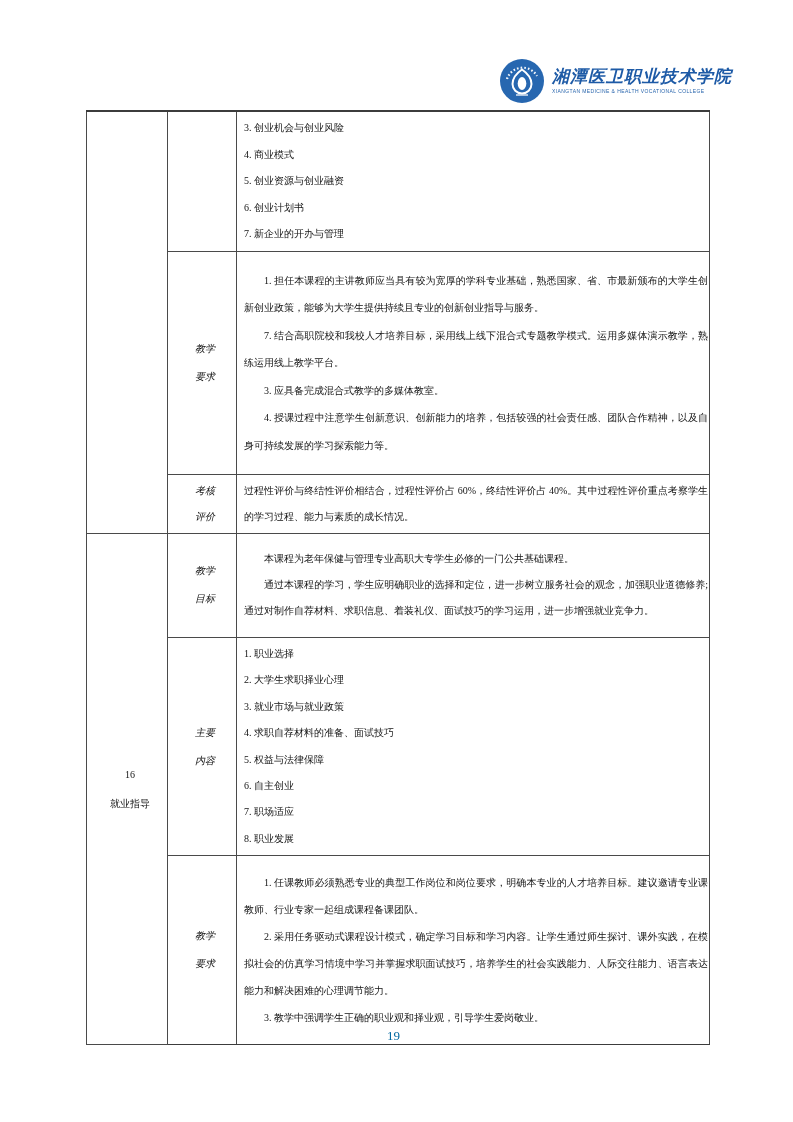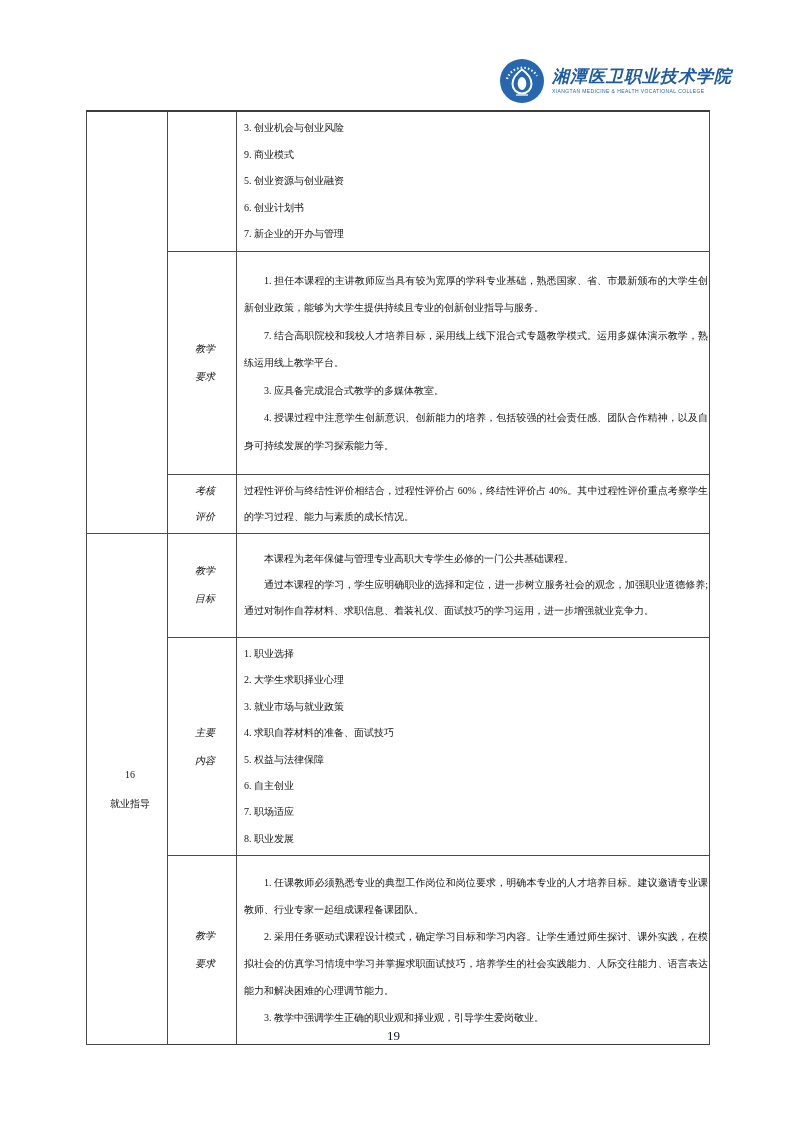--- a/index.html
+++ b/index.html
@@ -43,21 +43,21 @@
   .para.indent{text-indent:2em;}
   .lh266{line-height:26.6px;}
   .lh275{line-height:27.5px;}
   .lh255{line-height:25.5px;}
   .lh260{line-height:26px;}
   .lh264{line-height:26.4px;}
   .lh270{line-height:27px;}
   
   .page-num{
     position:absolute;top:1028px;left:0;width:787px;text-align:center;
-    font-size:13px;color:#0f172a;
+    font-size:13px;color:#0369a1;
   }
 </style>
 </head>
 <body>
 
 <div class="logo">
   <svg class="emblem" viewBox="0 0 46 46">
     <circle cx="23" cy="23" r="22" fill="#2767b0"></circle>
     <path d="M8 21 a16.5 16.5 0 0 1 30 -3" fill="none" stroke="#ffffff" stroke-width="2.2" stroke-dasharray="1.6 2.1" opacity="0.95"></path>
     <path d="M23 11.5 c-6.5 4.5 -9.5 9.5 -9.5 14.5 a9.5 9.5 0 0 0 19 0 c0 -5 -3 -10 -9.5 -14.5z" fill="none" stroke="#ffffff" stroke-width="2"></path>
@@ -77,21 +77,21 @@
       <col style="width:473px">
   </colgroup>
   <tbody>
 
     <tr class="first" style="height:133px">
       <td class="cat" rowspan="3"></td>
       <td class="lbl"></td>
       <td class="content lh266">
         <div>
             <div class="para">3. 创业机会与创业风险</div>
-            <div class="para">9. 商业模式</div>
+            <div class="para">4. 商业模式</div>
             <div class="para">5. 创业资源与创业融资</div>
             <div class="para">6. 创业计划书</div>
             <div class="para">7. 新企业的开办与管理</div>
           </div>
       </td>
     </tr>
     <tr style="height:223px">
       <td class="lbl">
         <div>
             <div>教学</div>

